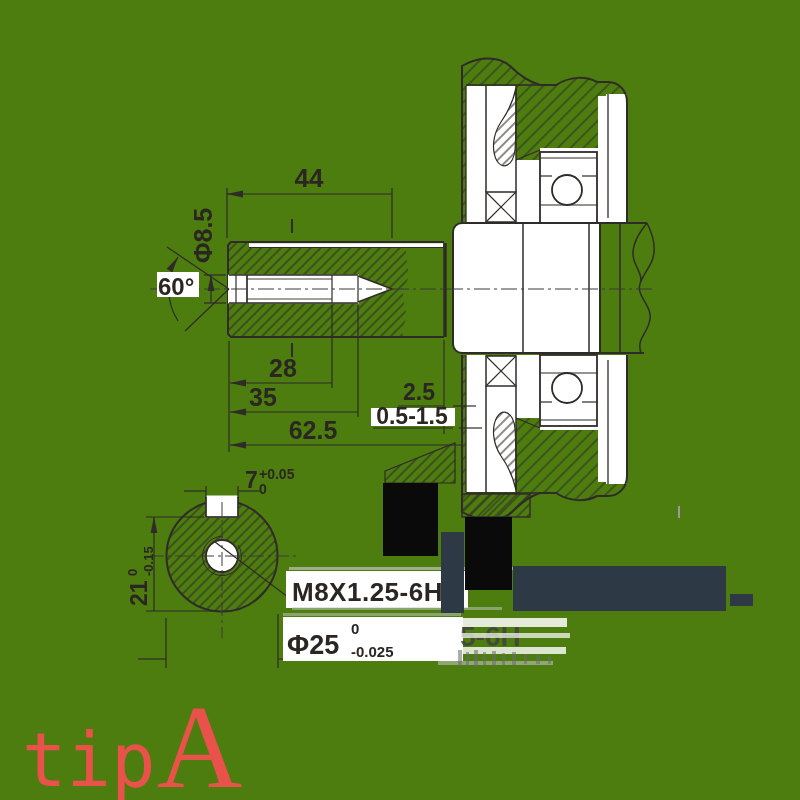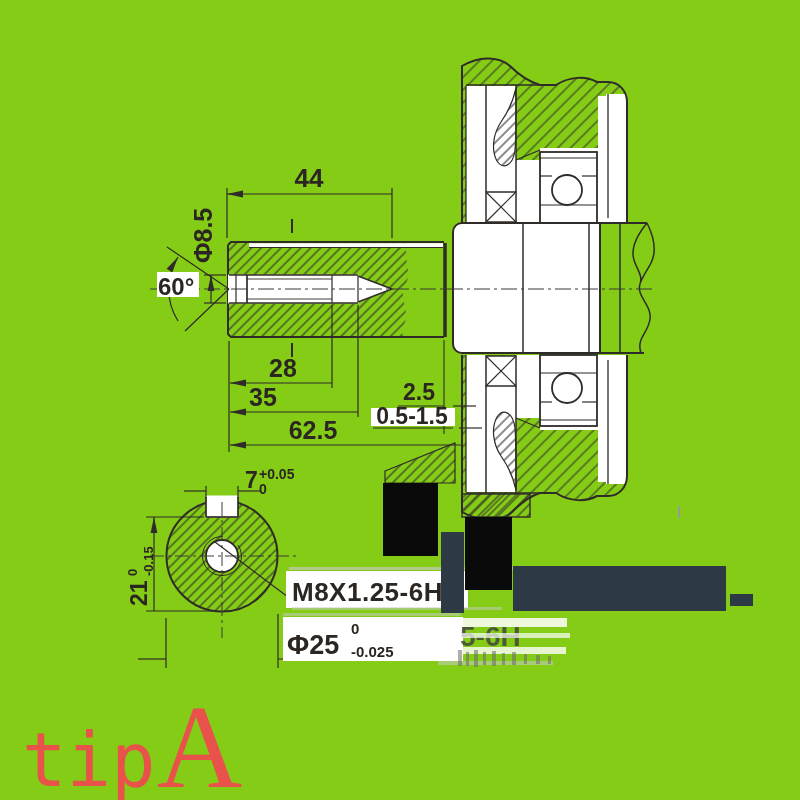--- a/index.html
+++ b/index.html
@@ -1,16 +1,16 @@
 <!DOCTYPE html>
 <html><head>
 <meta charset="utf-8">
 <style>
   html,body{margin:0;padding:0;background:#ffffff;}
-  .page{position:relative;width:800px;height:800px;background:#84cc16;overflow:hidden;
+  .page{position:relative;width:800px;height:800px;background:#4d7c0f;overflow:hidden;
         font-family:"Liberation Sans",sans-serif;}
   svg{position:absolute;left:0;top:0;}
   .dim{font-family:"Liberation Sans",sans-serif;font-weight:bold;fill:#2b2622;}
   .ghost{font-family:"Liberation Sans",sans-serif;font-weight:bold;}
   .cap-mono{font-family:"DejaVu Sans Mono","Liberation Mono",monospace;}
   .cap-serif{font-family:"Liberation Serif","DejaVu Serif",serif;}
 </style>
 </head>
 <body>
 

